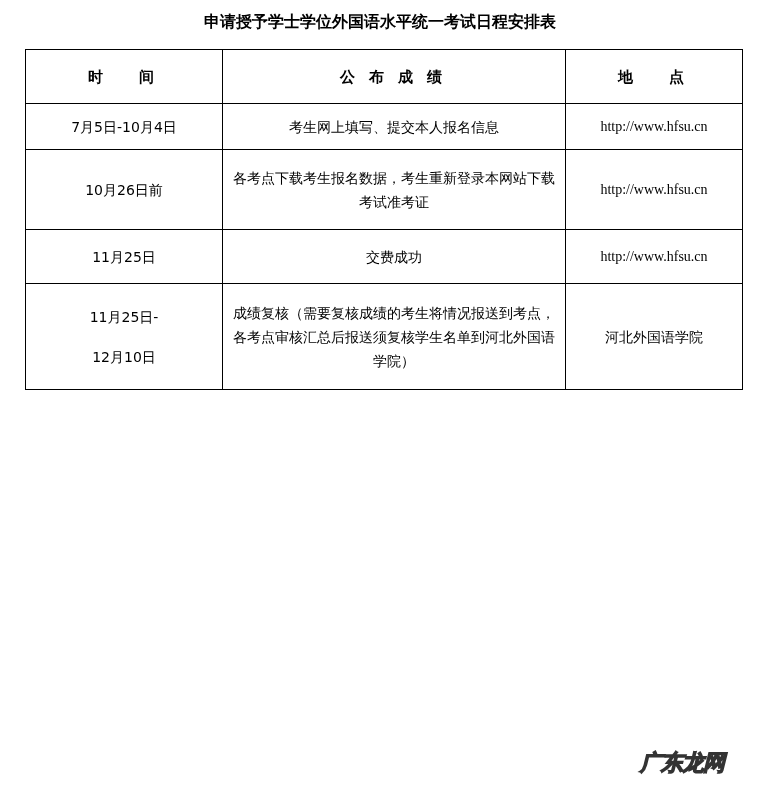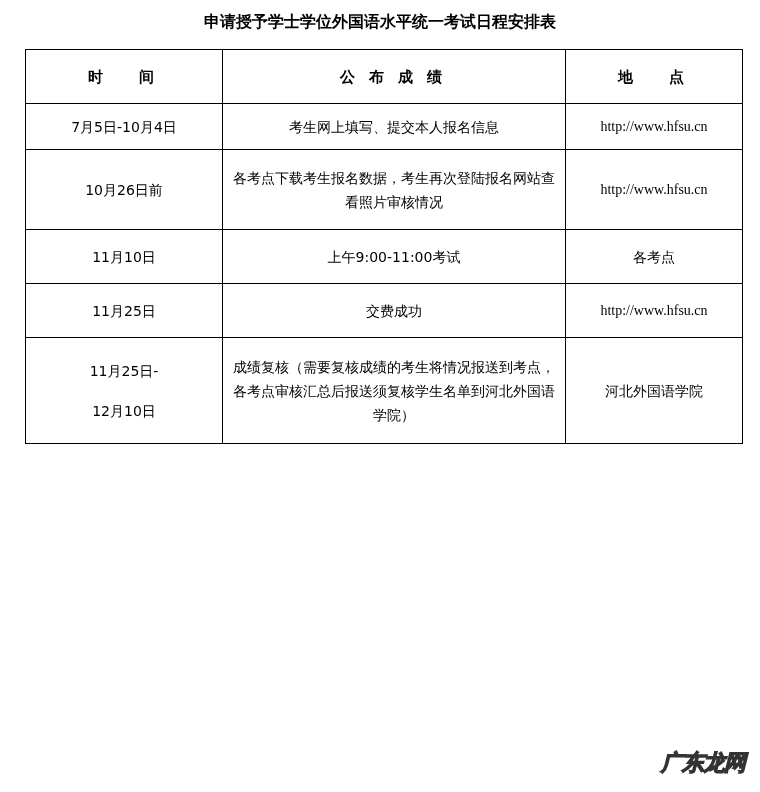--- a/index.html
+++ b/index.html
@@ -55,21 +55,21 @@
       font-size: 12.5px;
     }
     .spaced-1 { letter-spacing: 36px; padding-left: 36px !important; }
     .spaced-2 { letter-spacing: 14px; padding-left: 14px !important; }
     .spaced-3 { letter-spacing: 36px; padding-left: 36px !important; }
     .cell-line { display: block; }
     .tall-time .cell-line { line-height: 40px; }
     .left-text { text-align: center; padding-left: 6px !important; }
     .watermark {
       position: absolute;
-      left: 661px;
+      left: 640px;
       top: 748px;
       font-family: "DejaVu Sans", sans-serif;
       font-size: 22px;
       font-weight: bold;
       color: #ffffff;
       -webkit-text-stroke: 1.2px #333;
       letter-spacing: -1px;
       font-style: italic;
     }
   </style>
@@ -96,29 +96,22 @@
       <td>
           <span class="cell-line">7月5日-10月4日</span>
         </td>
       <td>考生网上填写、提交本人报名信息</td>
       <td class="url">http://www.hfsu.cn</td>
     </tr>
     <tr style="height:80px">
       <td>
           <span class="cell-line">10月26日前</span>
         </td>
-      <td>各考点下载考生报名数据，考生再次登陆报名网站查看照片审核情况</td>
+      <td>各考点下载考生报名数据，考生重新登录本网站下载考试准考证</td>
       <td class="url">http://www.hfsu.cn</td>
-    </tr>
-    <tr style="height:54px">
-      <td>
-          <span class="cell-line">11月10日</span>
-        </td>
-      <td>上午9:00-11:00考试</td>
-      <td>各考点</td>
     </tr>
     <tr style="height:54px">
       <td>
           <span class="cell-line">11月25日</span>
         </td>
       <td>交费成功</td>
       <td class="url">http://www.hfsu.cn</td>
     </tr>
     <tr style="height:106px">
       <td class="tall-time">

